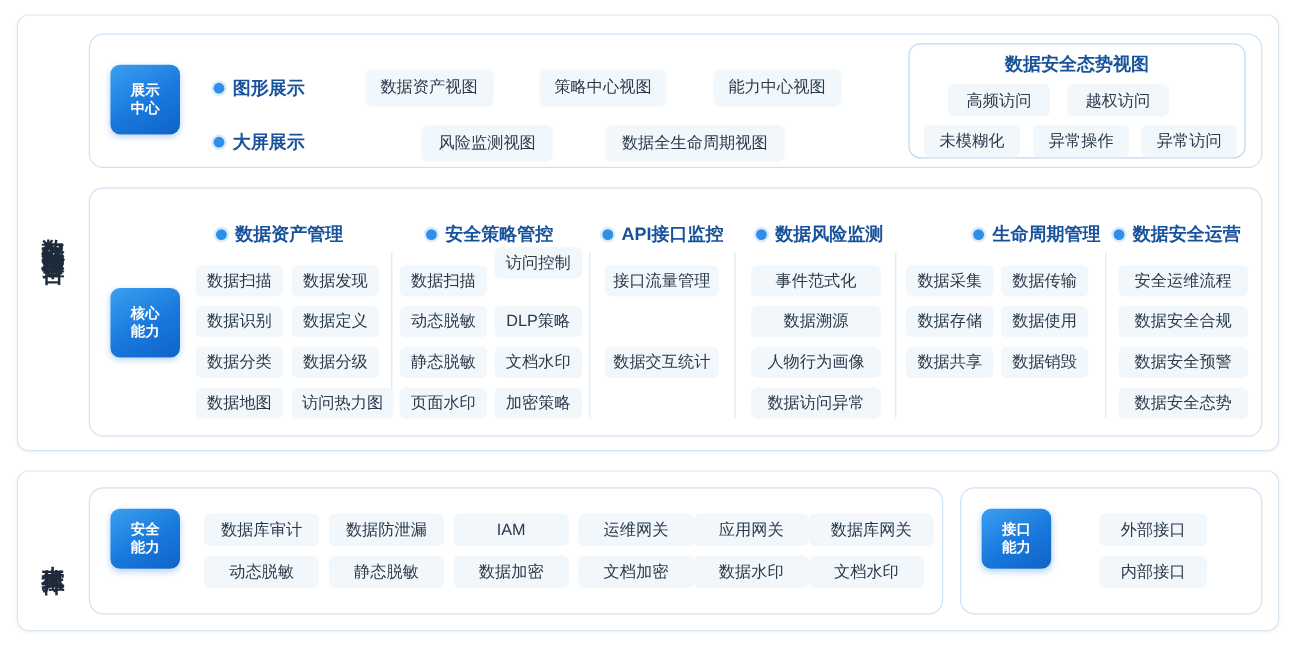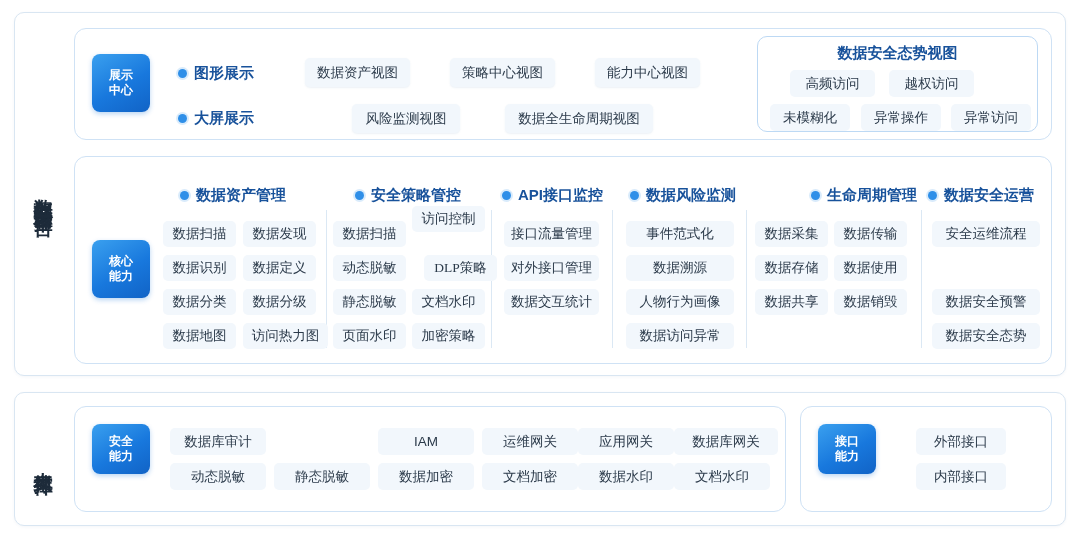--- a/index.html
+++ b/index.html
@@ -161,21 +161,21 @@
   </div>
   <div class="chip" style="left:333px;top:221px;width:73px;height:26px;">
       <span>数据扫描</span>
     </div>
   <div class="chip" style="left:412px;top:206px;width:73px;height:26px;align-items:center;">
       <span>访问控制</span>
     </div>
   <div class="chip" style="left:333px;top:255px;width:73px;height:26px;">
       <span>动态脱敏</span>
     </div>
-  <div class="chip" style="left:424px;top:255px;width:73px;height:26px;font-family:Liberation Serif, serif;">
+  <div class="chip" style="left:412px;top:255px;width:73px;height:26px;">
       <span>DLP策略</span>
     </div>
   <div class="chip" style="left:333px;top:289px;width:73px;height:26px;">
       <span>静态脱敏</span>
     </div>
   <div class="chip" style="left:412px;top:289px;width:73px;height:26px;">
       <span>文档水印</span>
     </div>
   <div class="chip" style="left:333px;top:323px;width:73px;height:26px;">
       <span>页面水印</span>
@@ -184,23 +184,20 @@
       <span>加密策略</span>
     </div>
 
   <div class="col-head" style="left:502px;top:186px;">
     <span class="dot"></span>
     <span>API接口监控</span>
   </div>
   <div class="chip" style="left:504px;top:221px;width:95px;height:26px;">
       <span>接口流量管理</span>
     </div>
-  <div class="chip" style="left:504px;top:255px;width:95px;height:26px;">
-      <span>对外接口管理</span>
-    </div>
   <div class="chip" style="left:504px;top:289px;width:95px;height:26px;">
       <span>数据交互统计</span>
     </div>
 
   <div class="col-head" style="left:630px;top:186px;">
     <span class="dot"></span>
     <span>数据风险监测</span>
   </div>
   <div class="chip" style="left:626px;top:221px;width:108px;height:26px;">
       <span>事件范式化</span>
@@ -237,20 +234,23 @@
   <div class="chip" style="left:834px;top:289px;width:73px;height:26px;">
       <span>数据销毁</span>
     </div>
 
   <div class="col-head" style="left:928px;top:186px;">
     <span class="dot"></span>
     <span>数据安全运营</span>
   </div>
   <div class="chip" style="left:932px;top:221px;width:108px;height:26px;">
       <span>安全运维流程</span>
+    </div>
+  <div class="chip" style="left:932px;top:255px;width:108px;height:26px;">
+      <span>数据安全合规</span>
     </div>
   <div class="chip" style="left:932px;top:289px;width:108px;height:26px;">
       <span>数据安全预警</span>
     </div>
   <div class="chip" style="left:932px;top:323px;width:108px;height:26px;">
       <span>数据安全态势</span>
     </div>
 
   <div class="panel" id="panel-support"></div>
   <div class="vtitle" id="vtitle-support">
@@ -259,20 +259,23 @@
 
   <div class="section" id="section-sec"></div>
   <div class="badge grad" id="badge-sec">
     <span style="white-space:pre-line">安全
 能力</span>
   </div>
 
   <div class="sup-chip" style="left:170px;top:428px;width:96px;height:27px;">
       <span>数据库审计</span>
     </div>
+  <div class="sup-chip" style="left:274px;top:428px;width:96px;height:27px;">
+      <span>数据防泄漏</span>
+    </div>
   <div class="sup-chip" style="left:378px;top:428px;width:96px;height:27px;">
       <span>IAM</span>
     </div>
   <div class="sup-chip" style="left:482px;top:428px;width:96px;height:27px;">
       <span>运维网关</span>
     </div>
   <div class="sup-chip" style="left:674px;top:428px;width:104px;height:27px;">
       <span>数据库网关</span>
     </div>
   <div class="sup-chip" style="left:578px;top:428px;width:96px;height:27px;">

